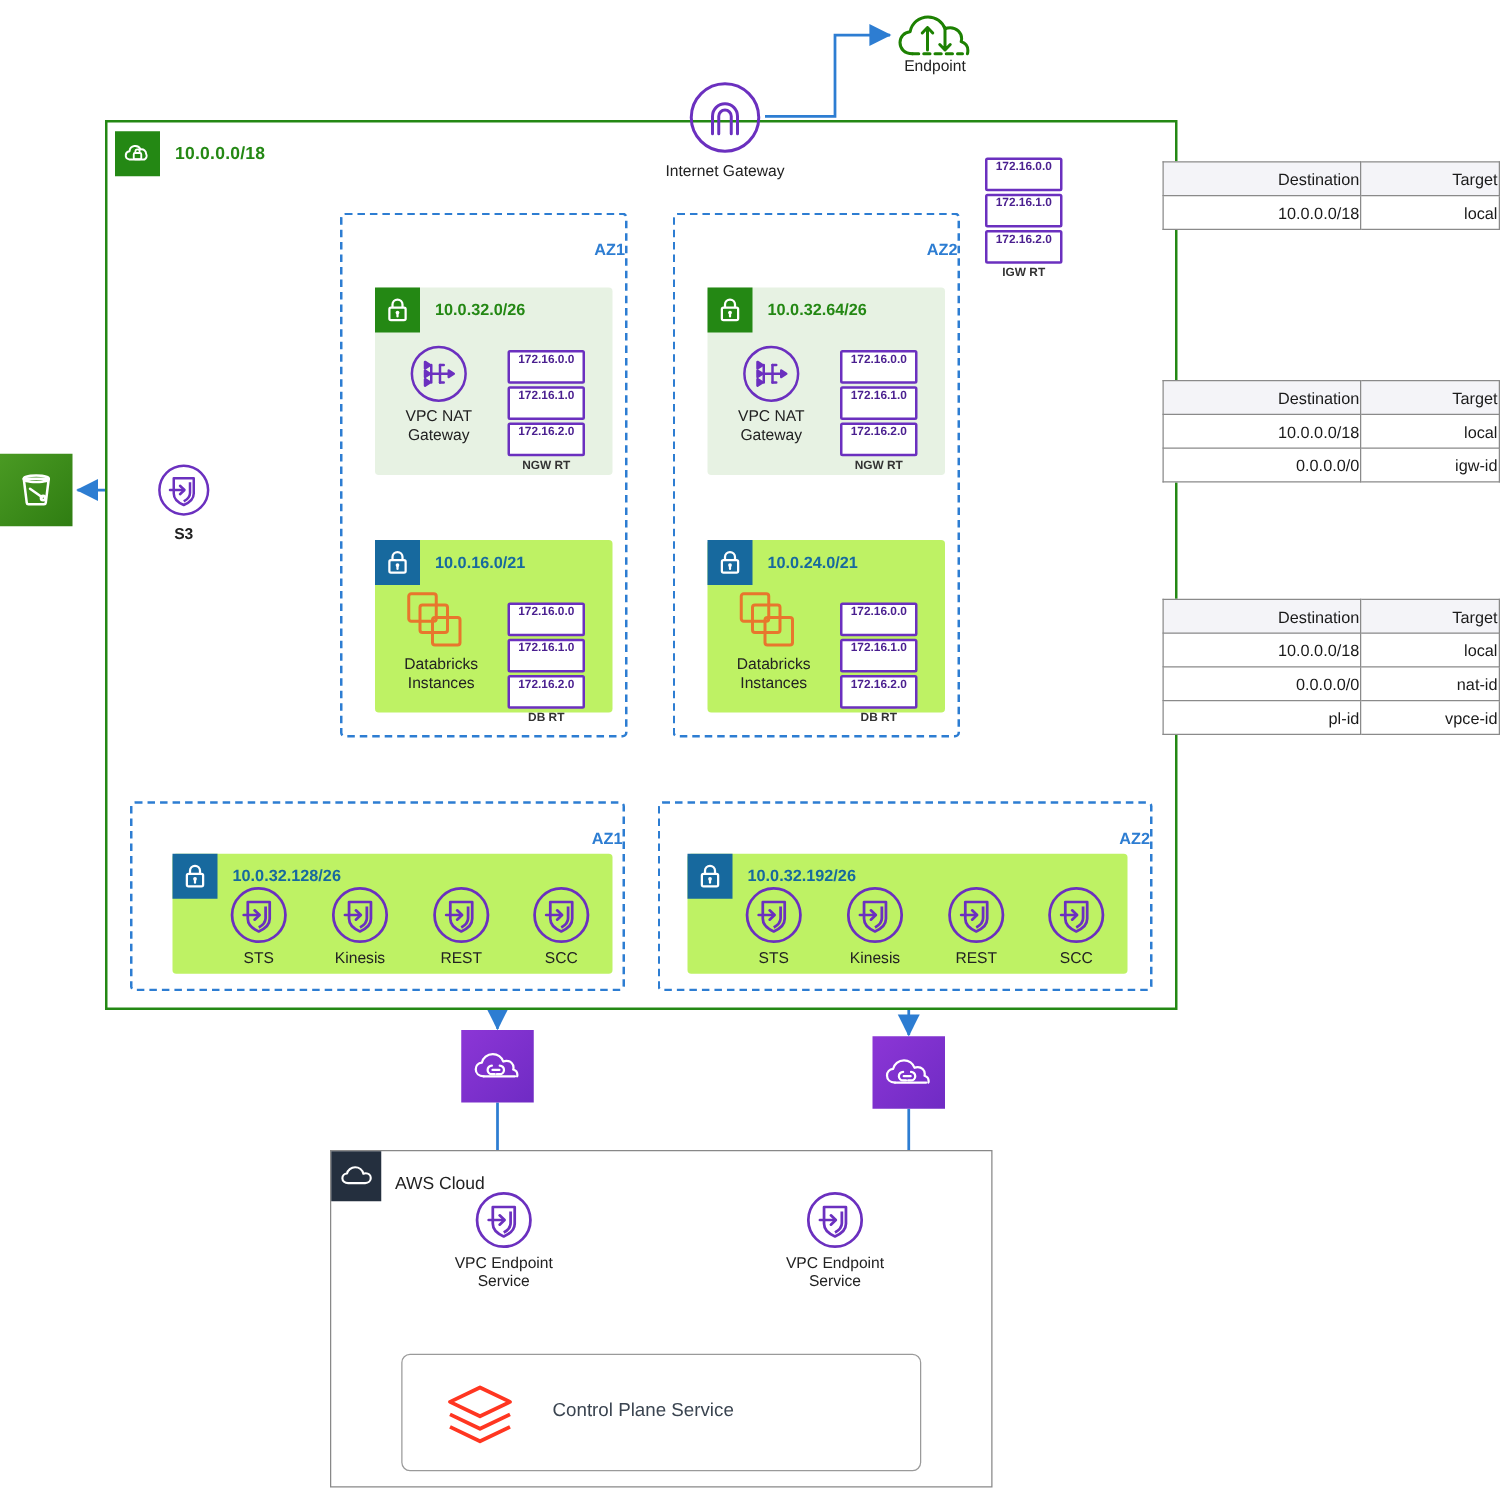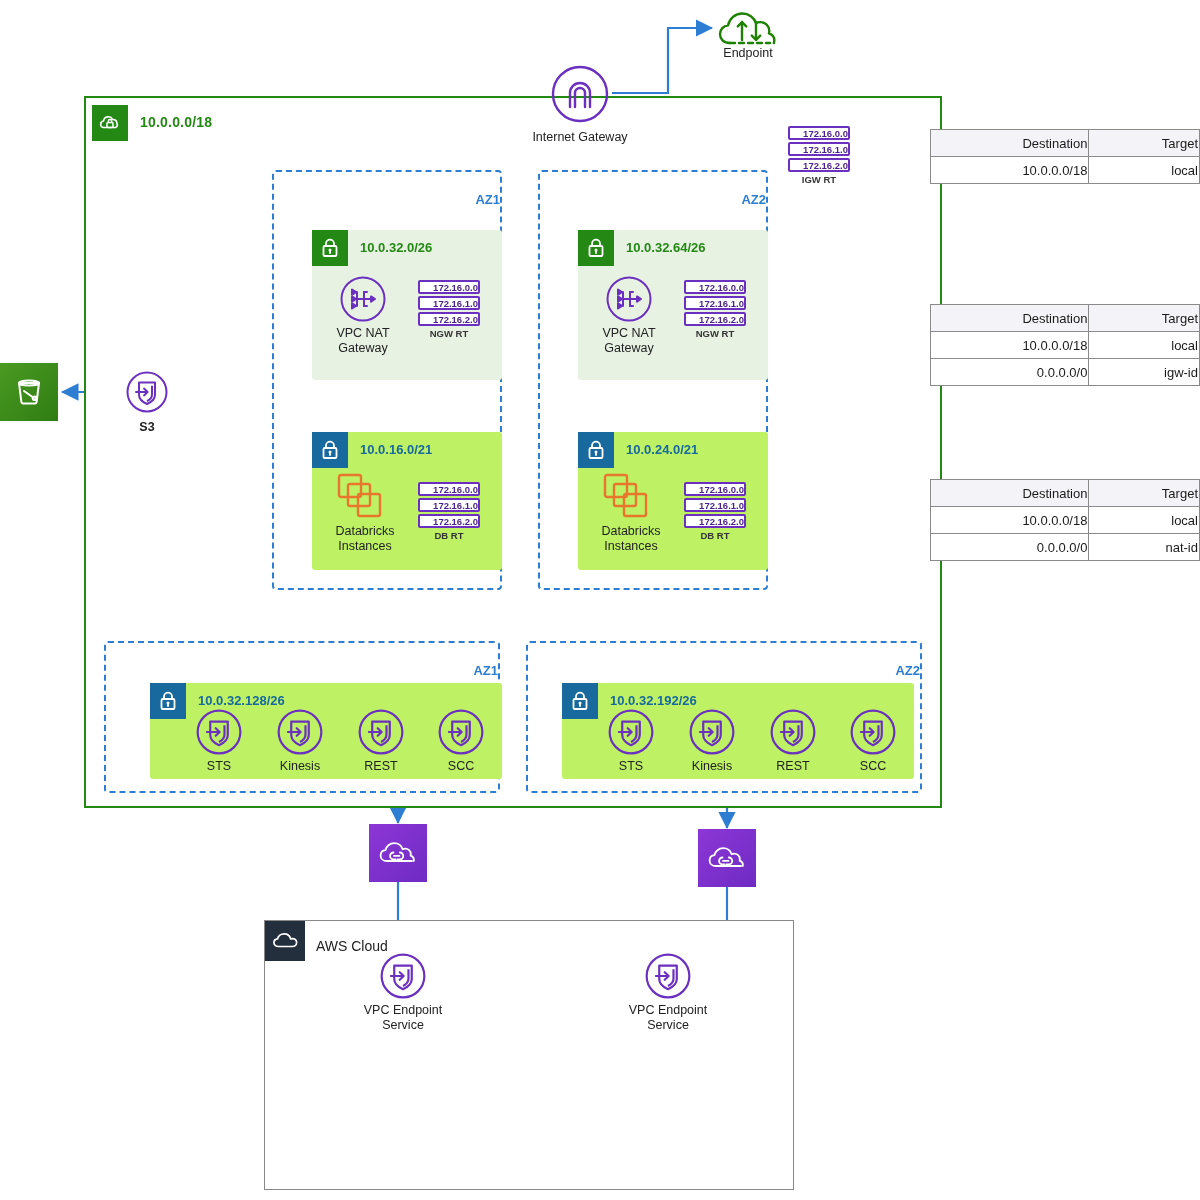--- a/index.html
+++ b/index.html
@@ -11,37 +11,37 @@
   
   .vpc-box{left:84px;top:96px;width:858px;height:712px;border:2px solid #248814;background:#fff;box-sizing:border-box;}
   .vpc-badge{left:92px;top:105px;width:36px;height:36px;background:#248814;display:flex;align-items:center;justify-content:center;}
   .vpc-label{left:140px;top:114px;color:#248814;font-size:14px;font-weight:bold;letter-spacing:.2px;}
 
   
   .az{border:2px dashed #2d7dd2;border-radius:4px;box-sizing:border-box;background:transparent;}
   .az-title{color:#2d7dd2;font-size:13px;font-weight:bold;text-align:right;width:100%;position:absolute;top:20px;left:0;}
 
   
-  .subnet{box-sizing:border-box;border-radius:3px;position:absolute;margin-left:12px;}
+  .subnet{box-sizing:border-box;border-radius:3px;position:absolute;}
   .subnet.public{background:#e7f2e3;}
   .subnet.private{background:#bef264;}
   .sn-badge{position:absolute;left:0;top:0;width:36px;height:36px;display:flex;align-items:center;justify-content:center;}
   .sn-badge.green{background:#248814;}
   .sn-badge.blue{background:#17699e;}
   .sn-cidr{position:absolute;left:48px;top:10px;font-size:13px;font-weight:bold;}
   .sn-cidr.green{color:#248814;}
   .sn-cidr.blue{color:#17699e;}
 
   
   .nlabel{position:absolute;text-align:center;font-size:12.5px;color:#222;line-height:15px;}
 
   
   .rt-stack{position:absolute;width:62px;}
   .rt-chip{border:2px solid #6b30bf;background:#fff;color:#4a1f8f;font-size:9.5px;font-weight:bold;
-           text-align:right;height:14px;line-height:12px;border-radius:2px;margin-bottom:2px;box-sizing:border-box;}
+           text-align:center;height:27px;line-height:12px;border-radius:2px;margin-bottom:2px;box-sizing:border-box;}
   .rt-name{font-size:9.5px;font-weight:bold;color:#333;text-align:center;margin-top:2px;}
 
   
   .rtable{position:absolute;border-collapse:collapse;font-size:13px;background:#fff;}
   .rtable td,.rtable th{border:1px solid #8a8a8a;text-align:right;height:24px;font-weight:normal;color:#1a1a1a;}
   .rtable th{background:#f4f4f8;font-weight:normal;}
   .rtable td.c1,.rtable th.c1{width:156px;}
   .rtable td.c2,.rtable th.c2{width:108px;}
 
   
@@ -467,20 +467,24 @@
       <th class="c2">Target</th>
     </tr>
     <tr>
       <td class="c1">10.0.0.0/18</td>
       <td class="c2">local</td>
     </tr>
     <tr>
       <td class="c1">0.0.0.0/0</td>
       <td class="c2">nat-id</td>
     </tr>
+    <tr>
+      <td class="c1">pl-id</td>
+      <td class="c2">vpce-id</td>
+    </tr>
   </tbody>
     </table>
 
   <div class="pl-tile" style="left:369px;top:824px;">
     <svg width="38" height="38" viewBox="0 0 38 38" fill="none" stroke="#fff" stroke-width="1.8">
       <path d="M8 27c-4 0-6.4-2.5-6.4-5.6 0-2.8 2-5 4.9-5.3C7.2 12.4 10.8 9.2 15.2 9.2c3.9 0 7.2 2.5 8.4 6 .8-.4 1.7-.6 2.6-.6 3.1 0 5.6 2.4 5.6 5.4 0 .6 0 1.1-.2 1.6 2 .6 3.3 2.3 3.3 4.3 0 .4 0 .8-.2 1.1" stroke-linecap="round" stroke-linejoin="round"></path>
       <path d="M8 27h25" stroke-linecap="round"></path>
       <path d="M14.5 18.5a3.4 3.4 0 1 0 0 6.8h2.3" stroke-linecap="round"></path>
       <path d="M20.8 18.5a3.4 3.4 0 1 1 0 6.8h-2.3" stroke-linecap="round"></path>
       <path d="M15 21.9h5.5" stroke-linecap="round"></path>
@@ -525,14 +529,24 @@
       <path d="M26 14.8v8.6c0 3-2.4 5.3-5 6.7" stroke-linejoin="round"></path>
       <path d="M10 21h11" stroke-linecap="round"></path>
       <path d="M18 17.6l3.6 3.4-3.6 3.4" stroke-linecap="round" stroke-linejoin="round"></path>
     </svg>
   </div>
   <div class="abs nlabel" style="left:608px;top:1003px;width:120px;">
     <div>VPC Endpoint</div>
     <div>Service</div>
   </div>
 
+  <div class="abs cp-box">
+    <div class="abs" style="left:34px;top:20px;width:56px;height:56px;">
+      <svg width="56" height="56" viewBox="0 0 56 56" fill="none" stroke="#ff3621" stroke-width="3">
+        <path d="M4 17.5L28 6l24 11.5L28 29z" stroke-linejoin="round"></path>
+        <path d="M4 27.5L28 39l24-11.5" stroke-linejoin="round"></path>
+        <path d="M4 37.5L28 49l24-11.5" stroke-linejoin="round"></path>
+      </svg>
+    </div>
+    <div class="cp-title">Control Plane Service</div>
+  </div>
 
 </div>
 
 </body></html>

